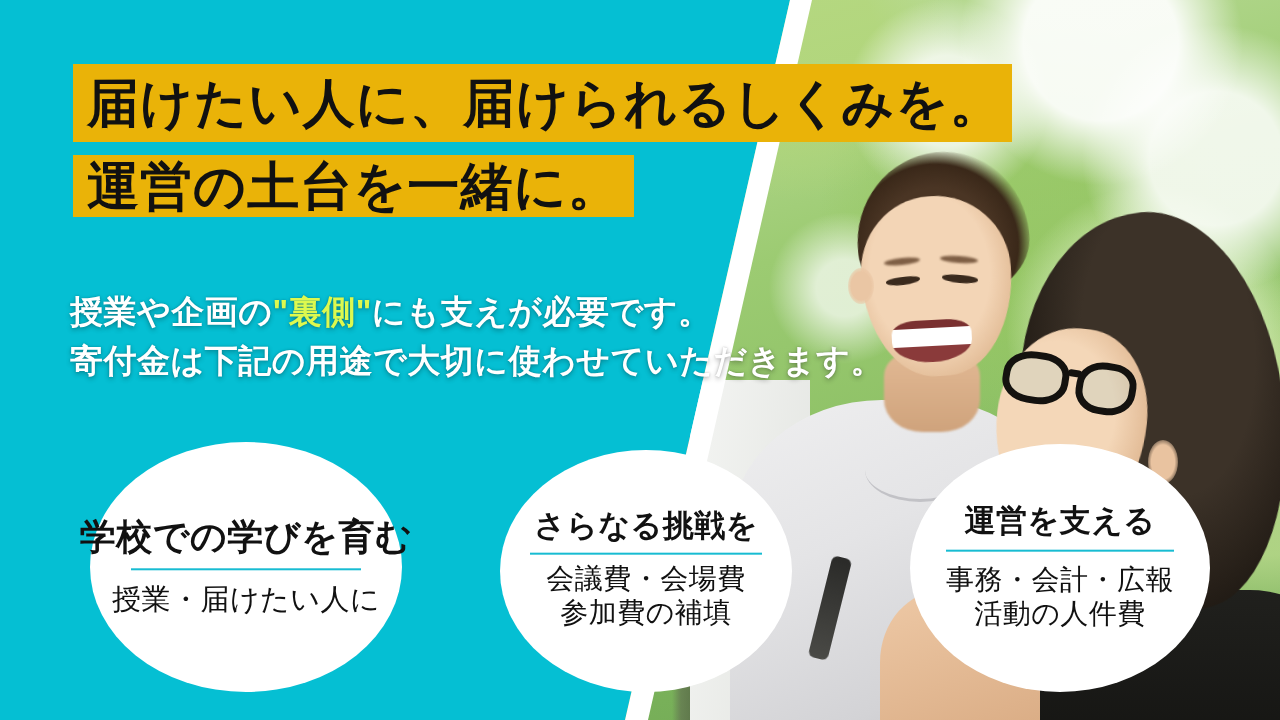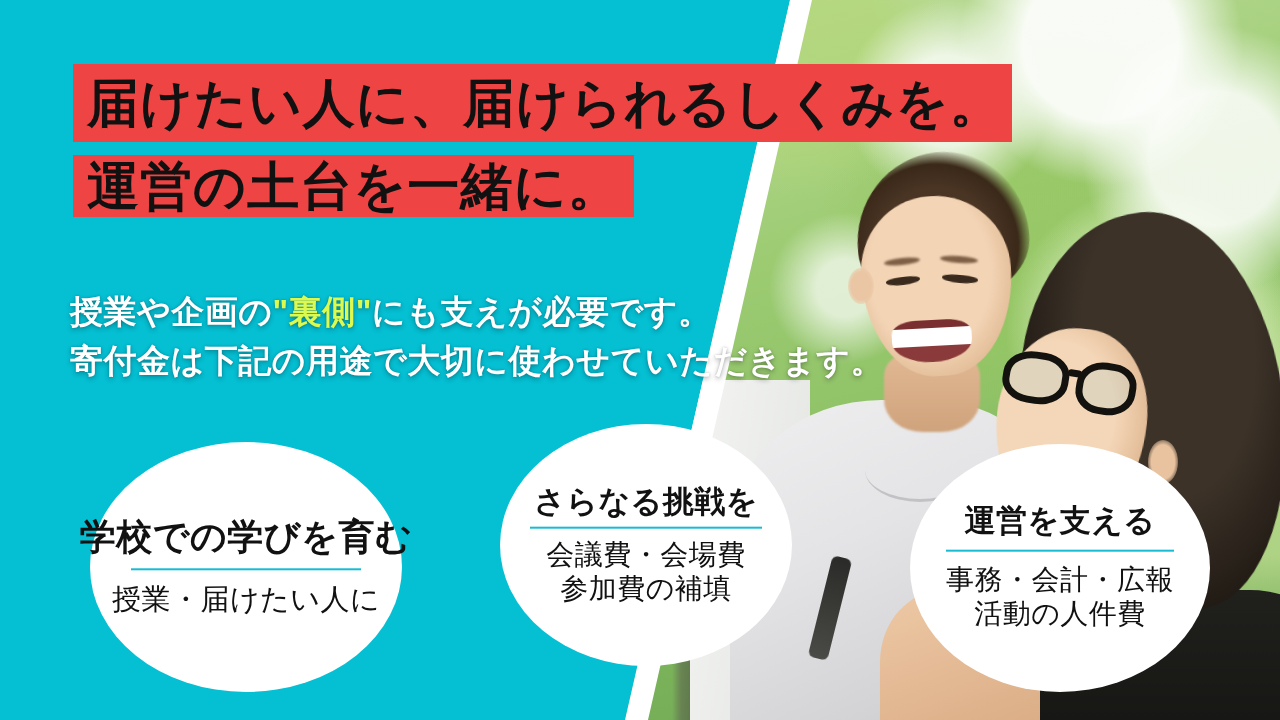--- a/index.html
+++ b/index.html
@@ -151,21 +151,21 @@
   }
   .white-slash {
     position:absolute; inset:0;
     background:#ffffff;
     clip-path: polygon(790px 0, 812px 0, 648px 720px, 625px 720px);
   }
 
   
   .hl-bar {
     position:absolute;
-    background:#ef4444;
+    background:#eab308;
     display:flex; align-items:center;
   }
   .hl-bar-1 { left:73px; top:64px;  width:939px; height:78px; }
   .hl-bar-2 { left:73px; top:155px; width:561px; height:62px; }
   .hl-text {
     font-weight:700;
     font-size:52px;
     line-height:1;
     color:#111111;
     letter-spacing:1px;
@@ -218,21 +218,21 @@
     font-weight:400;
     font-size:29px;
     line-height:1.22;
     letter-spacing:0.5px;
   }
 
   .badge-1 { left:90px;  top:442px; width:312px; height:250px; }
   .badge-1 .content { width:380px; }
   .badge-1 .b-rule { width:230px; }
 
-  .badge-2 { left:500px; top:424px; width:292px; height:242px; }
+  .badge-2 { left:500px; top:450px; width:292px; height:242px;font-family:Liberation Mono, monospace; }
   .badge-2 .content { width:300px; }
   .badge-2 .b-rule { width:232px; margin:8px auto 9px auto; }
   .badge-2 .b-title { font-size:31px; }
   .badge-2 .b-sub { font-size:28px; }
 
   .badge-3 { left:910px; top:444px; width:300px; height:248px; }
   .badge-3 .content { width:300px; }
   .badge-3 .b-rule { width:228px; margin:10px auto 11px auto; }
   .badge-3 .b-title { font-size:31px;font-family:Liberation Mono, monospace; }
   .badge-3 .b-sub { font-size:28px; }

